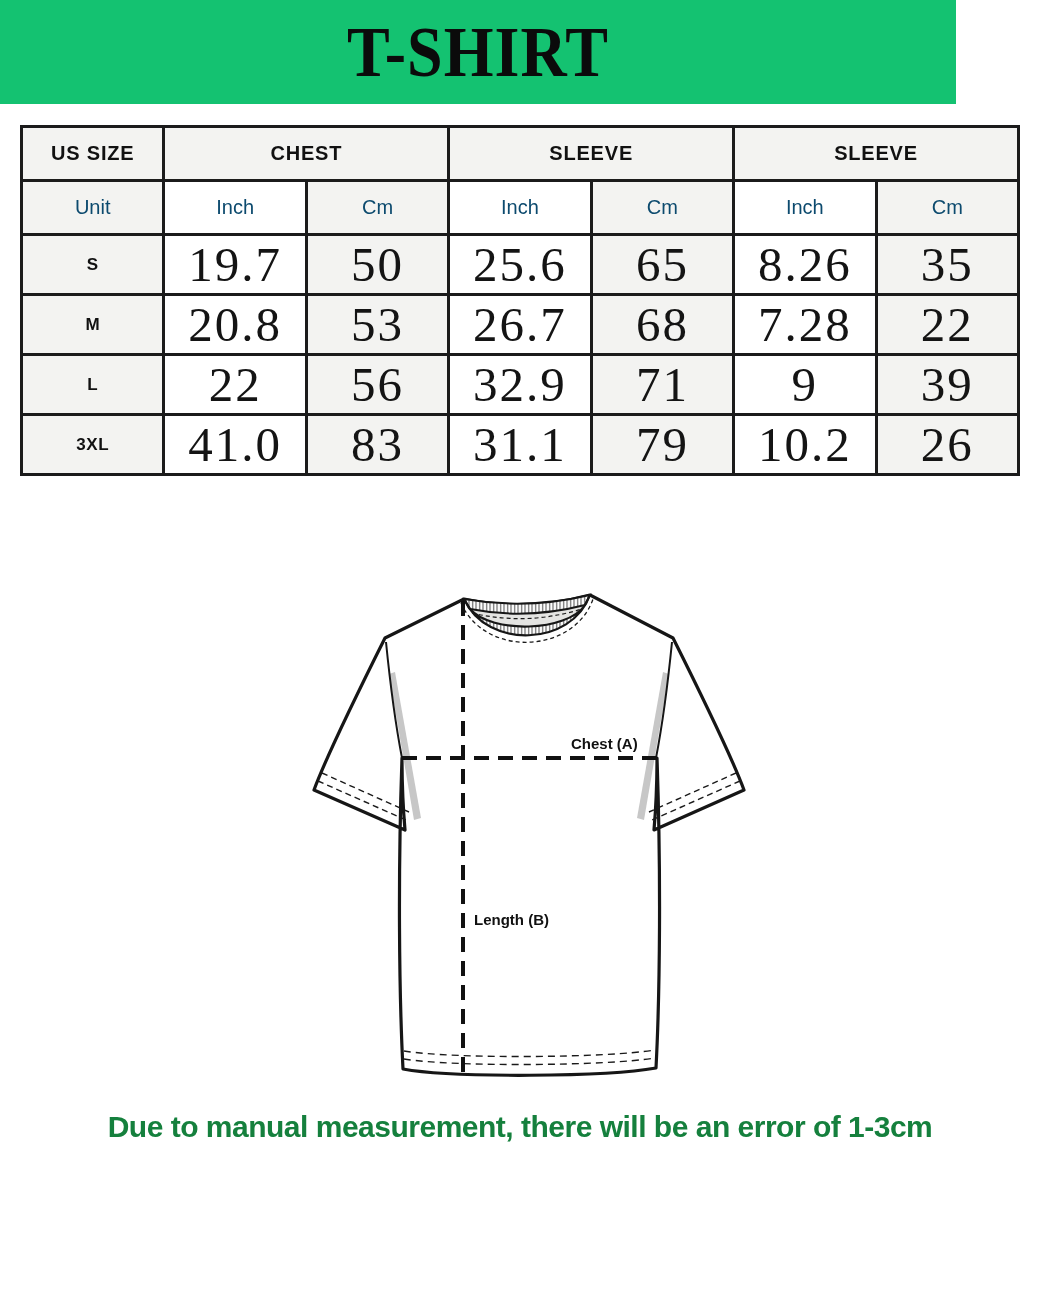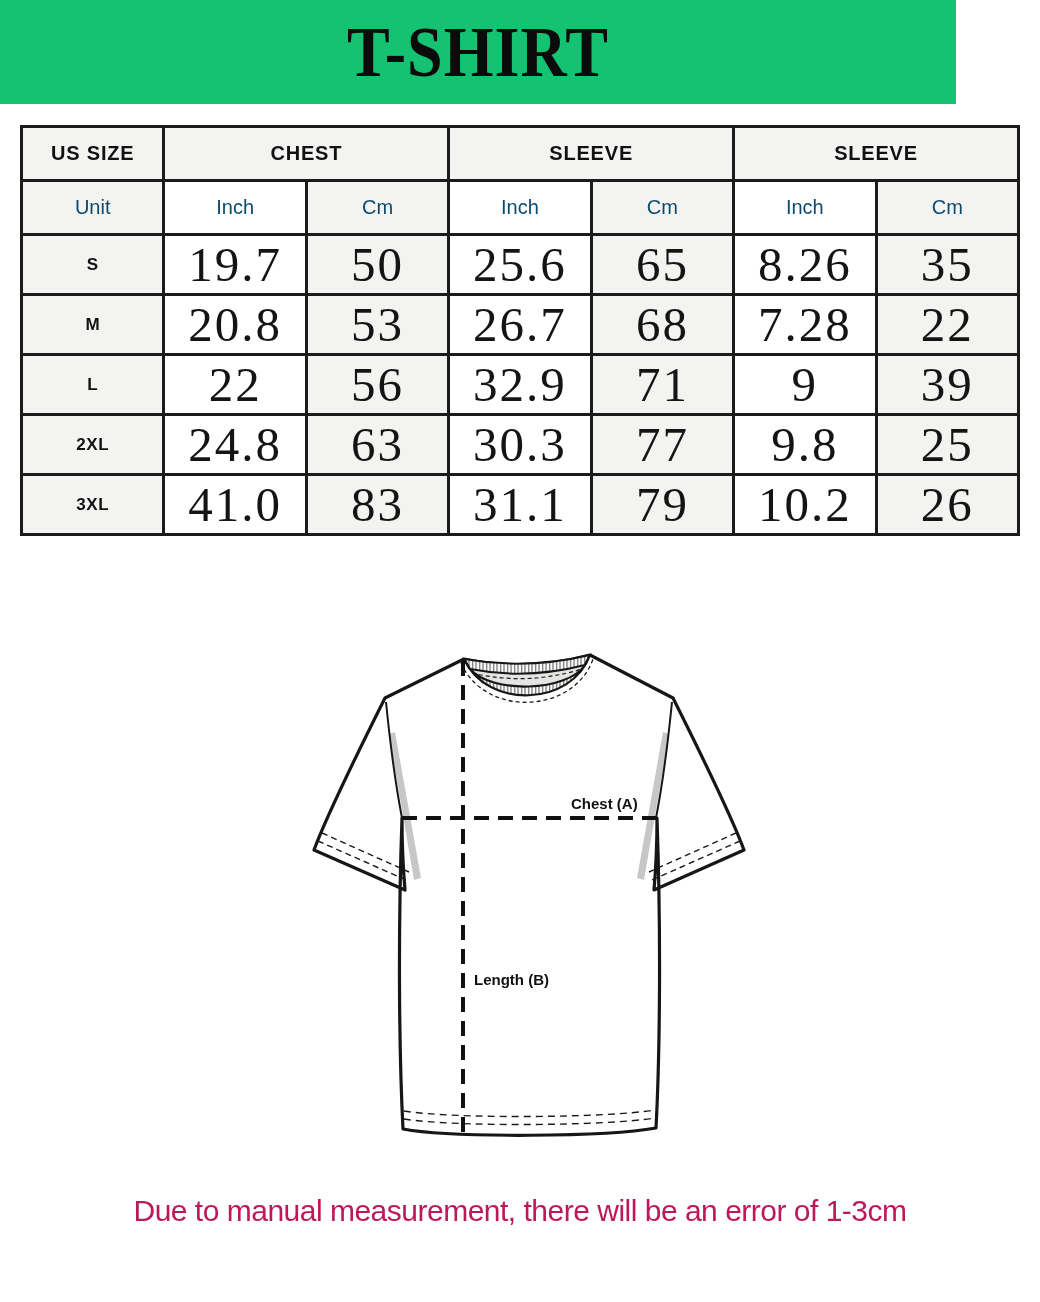--- a/index.html
+++ b/index.html
@@ -49,24 +49,24 @@
   }
 
   
   .diagram {
     width: 490px; height: 510px;
     margin: 96px 0 0 282px;
   }
 
   
   .note {
-    margin-top: 52px;
+    margin-top: 28px;
     text-align: center;
-    font-size: 30px; font-weight: normal;
-    color: #be185d;
+    font-size: 30px; font-weight: bold;
+    color: #15803d;
     letter-spacing: -0.5px;
   }
 </style>
 </head>
 <body>
 
 <div class="banner">
   <div class="banner-title">T-SHIRT</div>
 </div>
 
@@ -108,29 +108,20 @@
       <td class="num bg-gray">22</td>
     </tr>
     <tr>
       <td class="size-lbl bg-gray">L</td>
       <td class="num bg-white">22</td>
       <td class="num bg-gray">56</td>
       <td class="num bg-white">32.9</td>
       <td class="num bg-gray">71</td>
       <td class="num bg-white">9</td>
       <td class="num bg-gray">39</td>
-    </tr>
-    <tr>
-      <td class="size-lbl bg-gray">2XL</td>
-      <td class="num bg-white">24.8</td>
-      <td class="num bg-gray">63</td>
-      <td class="num bg-white">30.3</td>
-      <td class="num bg-gray">77</td>
-      <td class="num bg-white">9.8</td>
-      <td class="num bg-gray">25</td>
     </tr>
     <tr>
       <td class="size-lbl bg-gray">3XL</td>
       <td class="num bg-white">41.0</td>
       <td class="num bg-gray">83</td>
       <td class="num bg-white">31.1</td>
       <td class="num bg-gray">79</td>
       <td class="num bg-white">10.2</td>
       <td class="num bg-gray">26</td>
     </tr>

